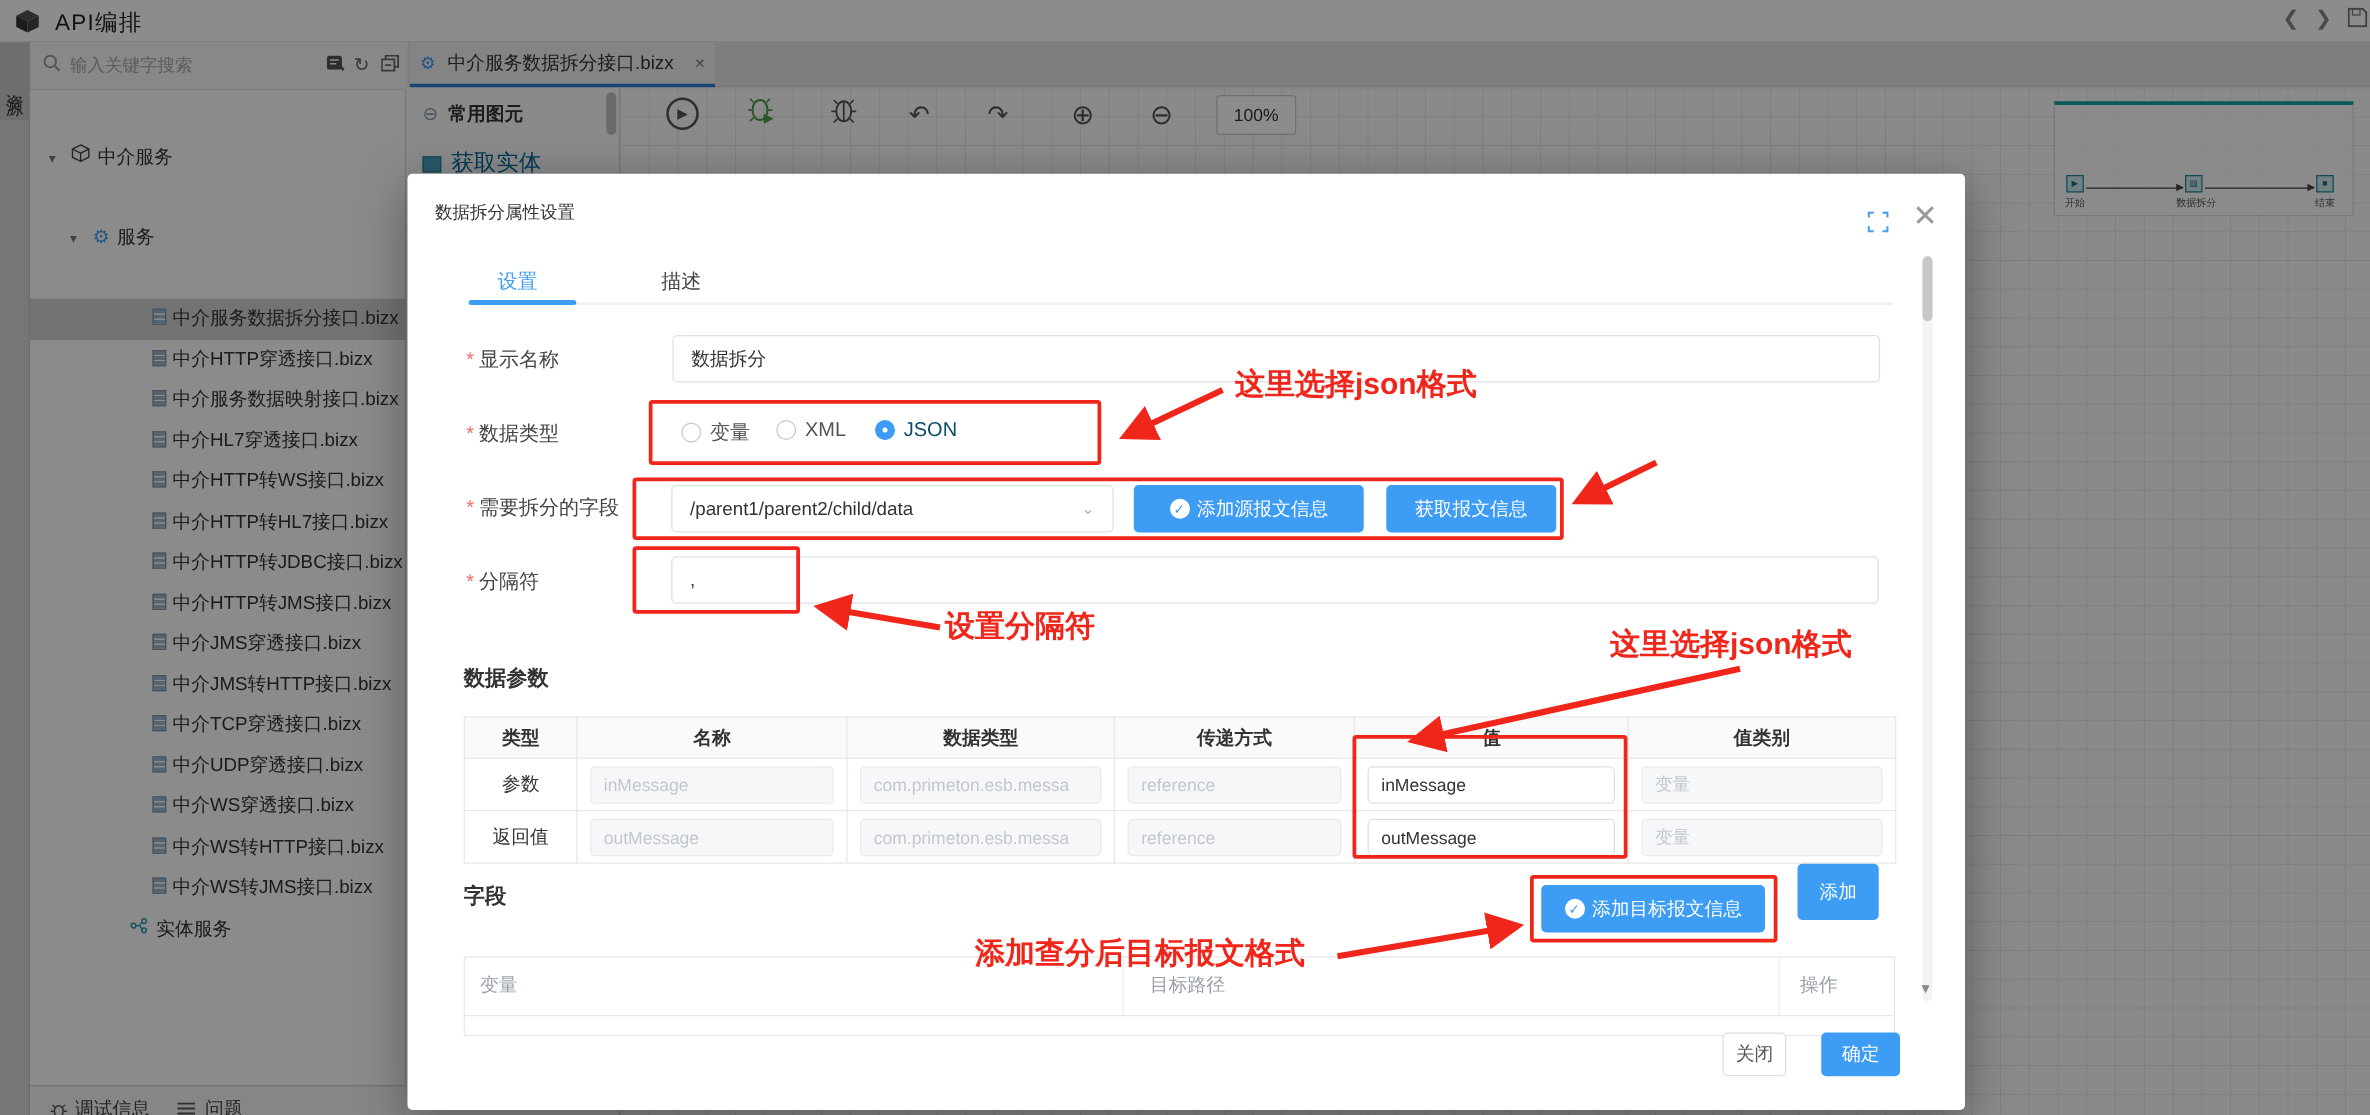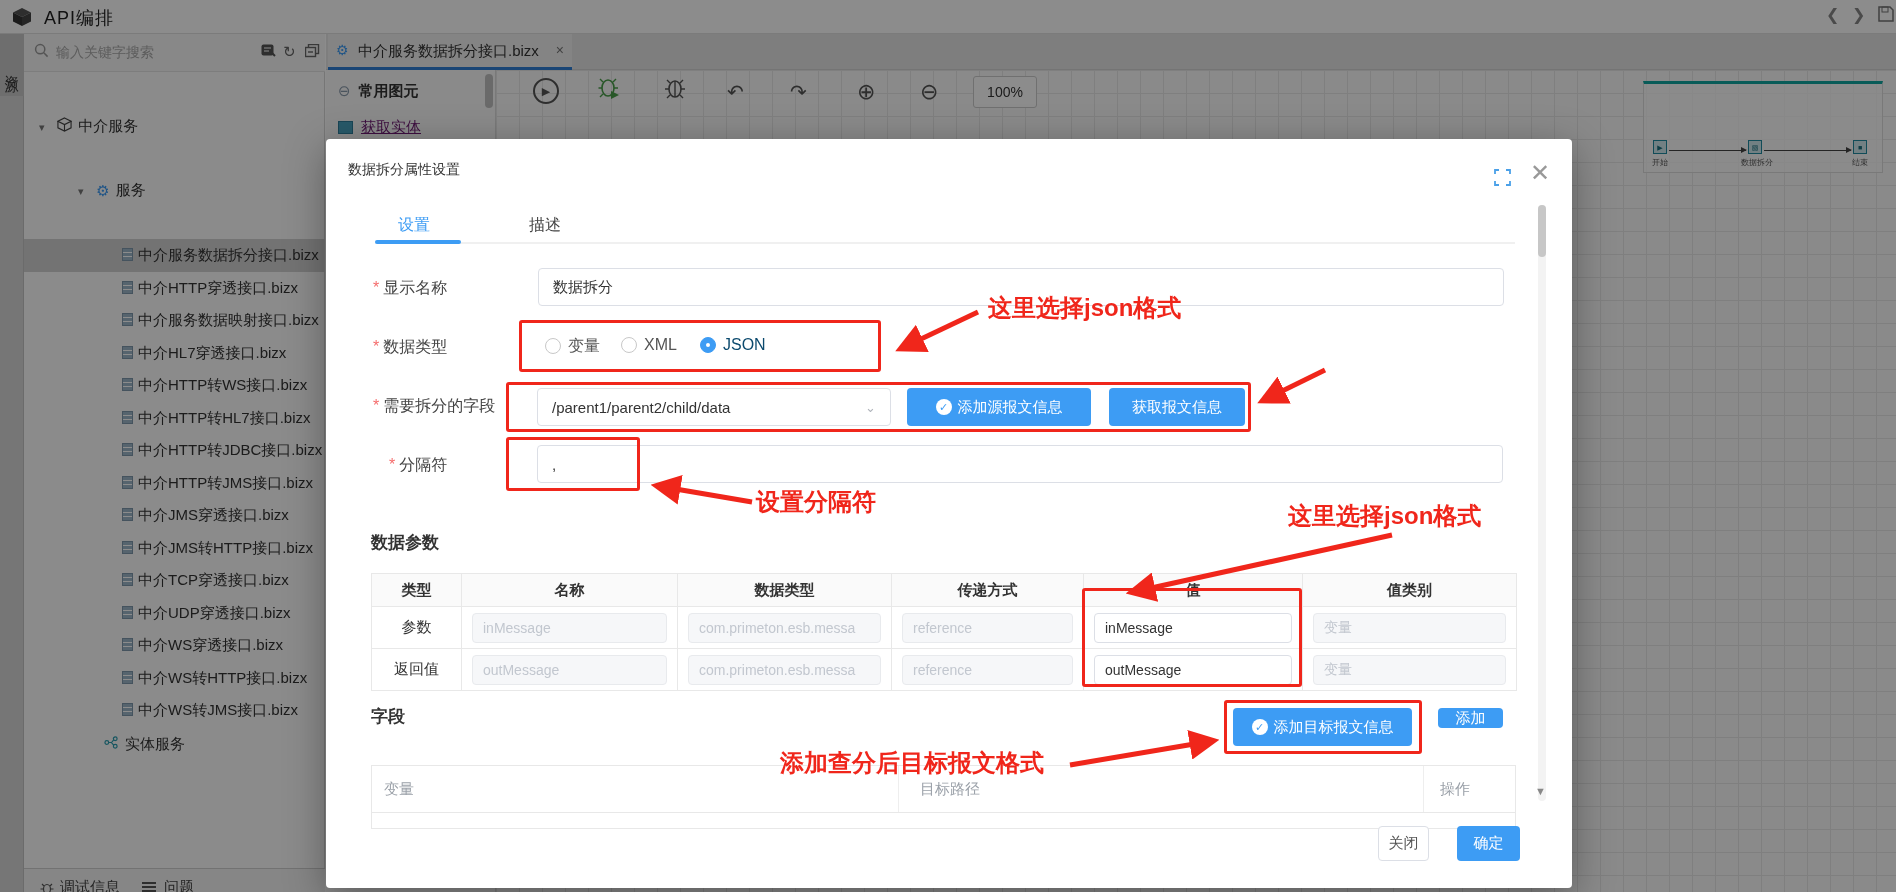--- a/index.html
+++ b/index.html
@@ -32,21 +32,21 @@
 
   .tabstrip{position:absolute;left:326px;top:34px;width:1570px;height:36px;background:#e6e6e6;border-bottom:1px solid #d4d4d4;}
   .edittab{position:absolute;left:2px;top:0;width:244px;height:36px;background:#f1f1f1;border-bottom:3px solid #2f7fd6;
     font-size:15px;color:#333;line-height:33px;padding-left:30px;white-space:nowrap;}
   .tab-gear{position:absolute;left:8px;top:0;color:#3d9cf4;font-size:14px;}
   .tab-close{position:absolute;right:8px;top:0;color:#777;font-size:14px;}
 
   .palette{position:absolute;left:326px;top:70px;width:170px;height:822px;background:#fbfbfb;border-right:1px solid #ddd;}
   .pal-head{position:absolute;left:12px;top:12px;font-size:15px;font-weight:bold;color:#333;}
   .pal-min{color:#8899aa;font-weight:normal;margin-right:8px;font-size:15px;}
-  .pal-item{position:absolute;left:12px;top:48px;font-size:15px;color:#701a75;text-decoration:underline;}
+  .pal-item{position:absolute;left:12px;top:48px;font-size:18px;color:#0369a1;}
   .chip{display:inline-block;width:15px;height:13px;background:#4aa3c0;border:1px solid #2f7f9c;margin-right:8px;vertical-align:-2px;}
   .pal-scroll{position:absolute;right:2px;top:4px;width:8px;height:34px;background:#c2c2c2;border-radius:4px;}
 
   .canvas{position:absolute;left:496px;top:70px;width:1400px;height:822px;background:#fcfcfc;
     background-image:linear-gradient(#e8e8e8 1px,transparent 1px),linear-gradient(90deg,#e8e8e8 1px,transparent 1px);background-size:23px 23px;}
   .tool{position:absolute;top:8px;color:#555;font-size:20px;line-height:28px;}
   .zoombox{position:absolute;left:477px;top:6px;width:64px;height:32px;background:#fff;border:1px solid #ccc;border-radius:3px;
     text-align:center;line-height:30px;font-size:14px;color:#333;}
   .minimap{position:absolute;left:1147px;top:11px;width:240px;height:92px;background:rgba(255,255,255,.65);
     border:1px solid #ddd;border-top:3px solid #10a7a0;}
@@ -162,21 +162,21 @@
       <div class="trow" style="top:38px;padding-left:15px">
         <span class="caret">▾</span>
         <span class="tico">
           <svg width="15" height="15" viewBox="0 0 16 16">
               <polygon points="8,1 15,4.5 8,8 1,4.5" fill="none" stroke="#444" stroke-width="1.2"></polygon>
               <polyline points="1,4.5 1,11.5 8,15 15,11.5 15,4.5" fill="none" stroke="#444" stroke-width="1.2"></polyline>
               <line x1="8" y1="8" x2="8" y2="15" stroke="#444" stroke-width="1.2"></line>
             </svg>
         </span><span>中介服务</span>
       </div>
-      <div class="trow" style="top:102px;padding-left:54px">
+      <div class="trow" style="top:102px;padding-left:32px">
         <span class="caret">▾</span>
         <span class="tico" style="color:#3d9cf4;font-size:15px">⚙</span><span>服务</span>
       </div>
       <div class="filewrap">
           <div class="tree-file selected"><span class="doc-ico"></span><span>中介服务数据拆分接口.bizx</span></div>
           <div class="tree-file"><span class="doc-ico"></span><span>中介HTTP穿透接口.bizx</span></div>
           <div class="tree-file"><span class="doc-ico"></span><span>中介服务数据映射接口.bizx</span></div>
           <div class="tree-file"><span class="doc-ico"></span><span>中介HL7穿透接口.bizx</span></div>
           <div class="tree-file"><span class="doc-ico"></span><span>中介HTTP转WS接口.bizx</span></div>
           <div class="tree-file"><span class="doc-ico"></span><span>中介HTTP转HL7接口.bizx</span></div>
@@ -294,21 +294,21 @@
         <span class="chev">⌄</span>
       </div>
     <div class="btn-blue" style="left:581px;top:249px;width:184px;height:38px">
         <span class="ckc">✓</span>
         <span>添加源报文信息</span>
       </div>
     <div class="btn-blue" style="left:783px;top:249px;width:136px;height:38px">
         <span>获取报文信息</span>
       </div>
 
-    <div class="flabel" style="left:63px;top:316px"><span class="req">*</span><span>分隔符</span></div>
+    <div class="flabel" style="left:47px;top:316px"><span class="req">*</span><span>分隔符</span></div>
     <div class="tbox" style="left:211px;top:306px;width:966px;height:38px">
         <span>,</span>
       </div>
 
     <div class="sect" style="left:45px;top:392px">数据参数</div>
     <table class="ptable">
       <colgroup>
           <col style="width:90px">
           <col style="width:216px">
           <col style="width:214px">
@@ -362,21 +362,21 @@
             </td>
       </tr>
     </tbody>
       </table>
 
     <div class="sect" style="left:45px;top:566px">字段</div>
     <div class="btn-blue" style="left:907px;top:569px;width:179px;height:38px">
         <span class="ckc">✓</span>
         <span>添加目标报文信息</span>
       </div>
-    <div class="btn-blue" style="left:1112px;top:569px;width:65px;height:20px">
+    <div class="btn-blue" style="left:1112px;top:552px;width:65px;height:45px">
         <span>添加</span>
       </div>
 
     <div class="ftable">
       <div class="fh" style="left:12px">变量</div>
       <div class="fh" style="left:548px">目标路径</div>
       <div class="fh" style="left:1068px">操作</div>
       <div class="fdiv" style="left:526px"></div>
       <div class="fdiv" style="left:1051px"></div>
       <div class="fhb"></div>

